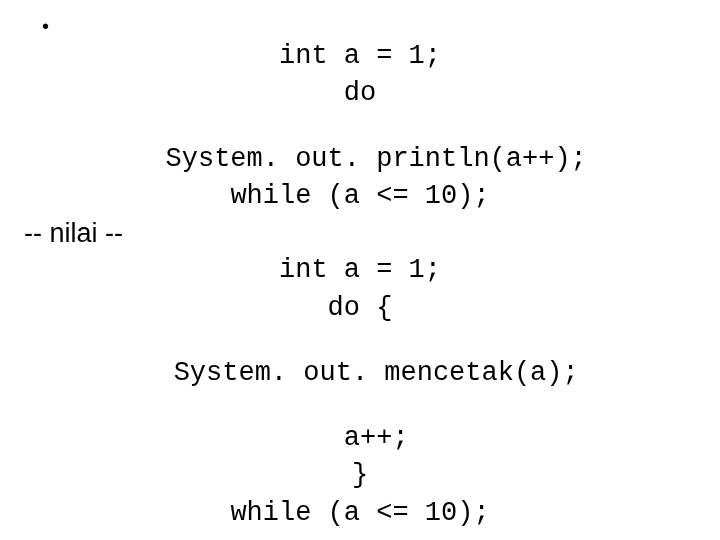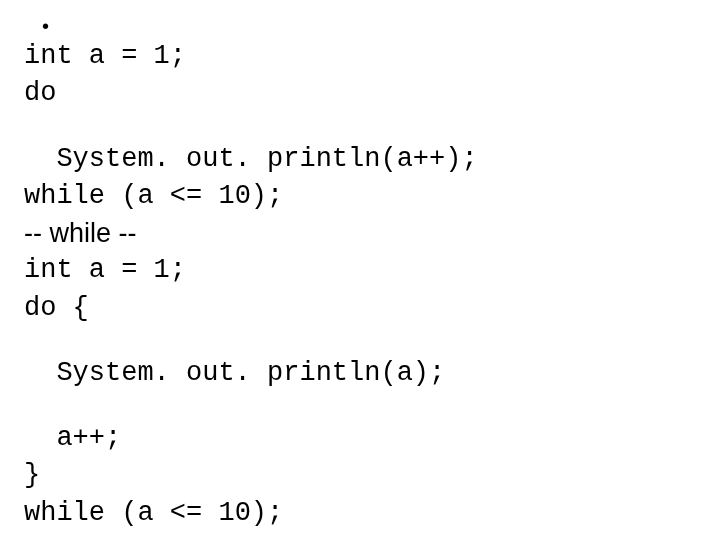--- a/index.html
+++ b/index.html
@@ -21,20 +21,21 @@
     }
     .bullet {
       font-size: 20px;
       line-height: 1;
       position: relative;
       top: -2px;
     }
     .code {
       font-family: "Courier New", Courier, monospace;
       white-space: pre;
+      text-align: center;
     }
     .code-indent {
       padding-left: 2ch;
       margin-top: 28px;
     }
     .sans {
       font-family: Arial, Helvetica, sans-serif;
     }
   </style>
 </head>
@@ -42,20 +43,20 @@
 
 <div class="bullet-line">
   <span class="bullet">•</span>
 </div>
 
 <div class="code">int a = 1;</div>
 <div class="code">do</div>
 <div class="code code-indent">System. out. println(a++);</div>
 <div class="code">while (a &lt;= 10);</div>
 
-<div class="sans">-- while --</div>
+<div class="sans">-- nilai --</div>
 
 <div class="code">int a = 1;</div>
 <div class="code">do {</div>
-<div class="code code-indent">System. out. println(a);</div>
+<div class="code code-indent">System. out. mencetak(a);</div>
 <div class="code code-indent">a++;</div>
 <div class="code">}</div>
 <div class="code">while (a &lt;= 10);</div>
 
 </body></html>

